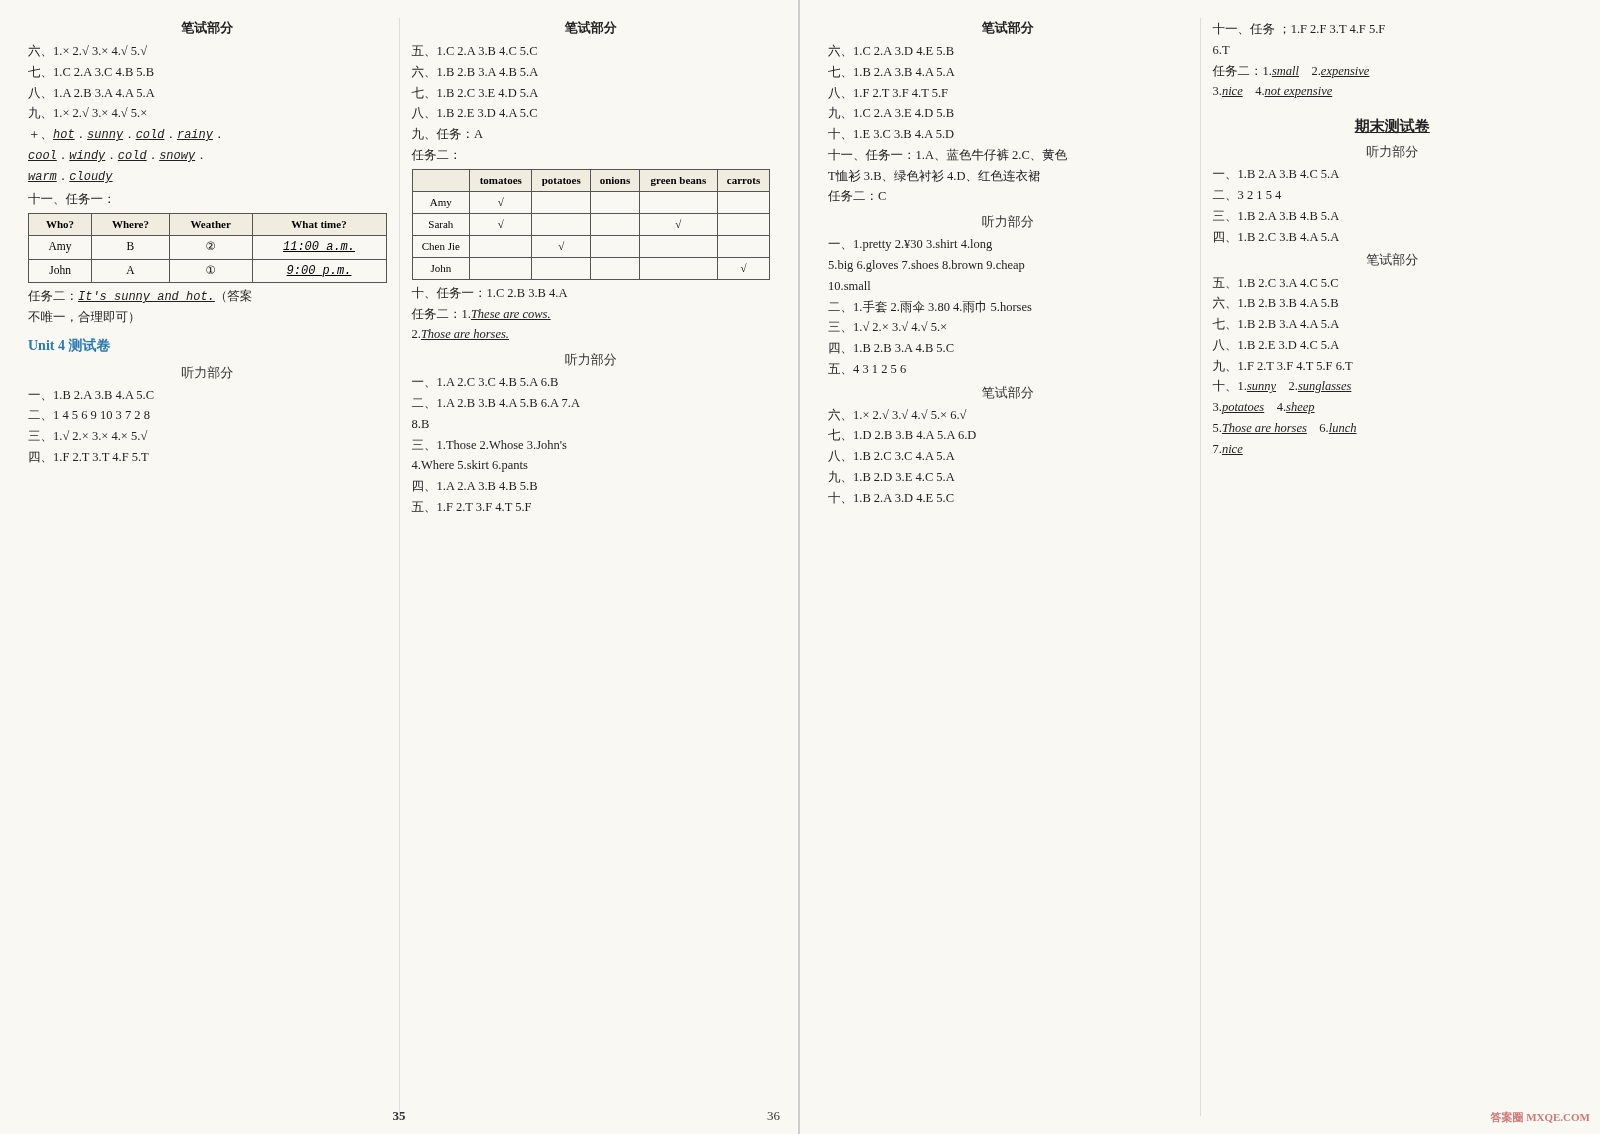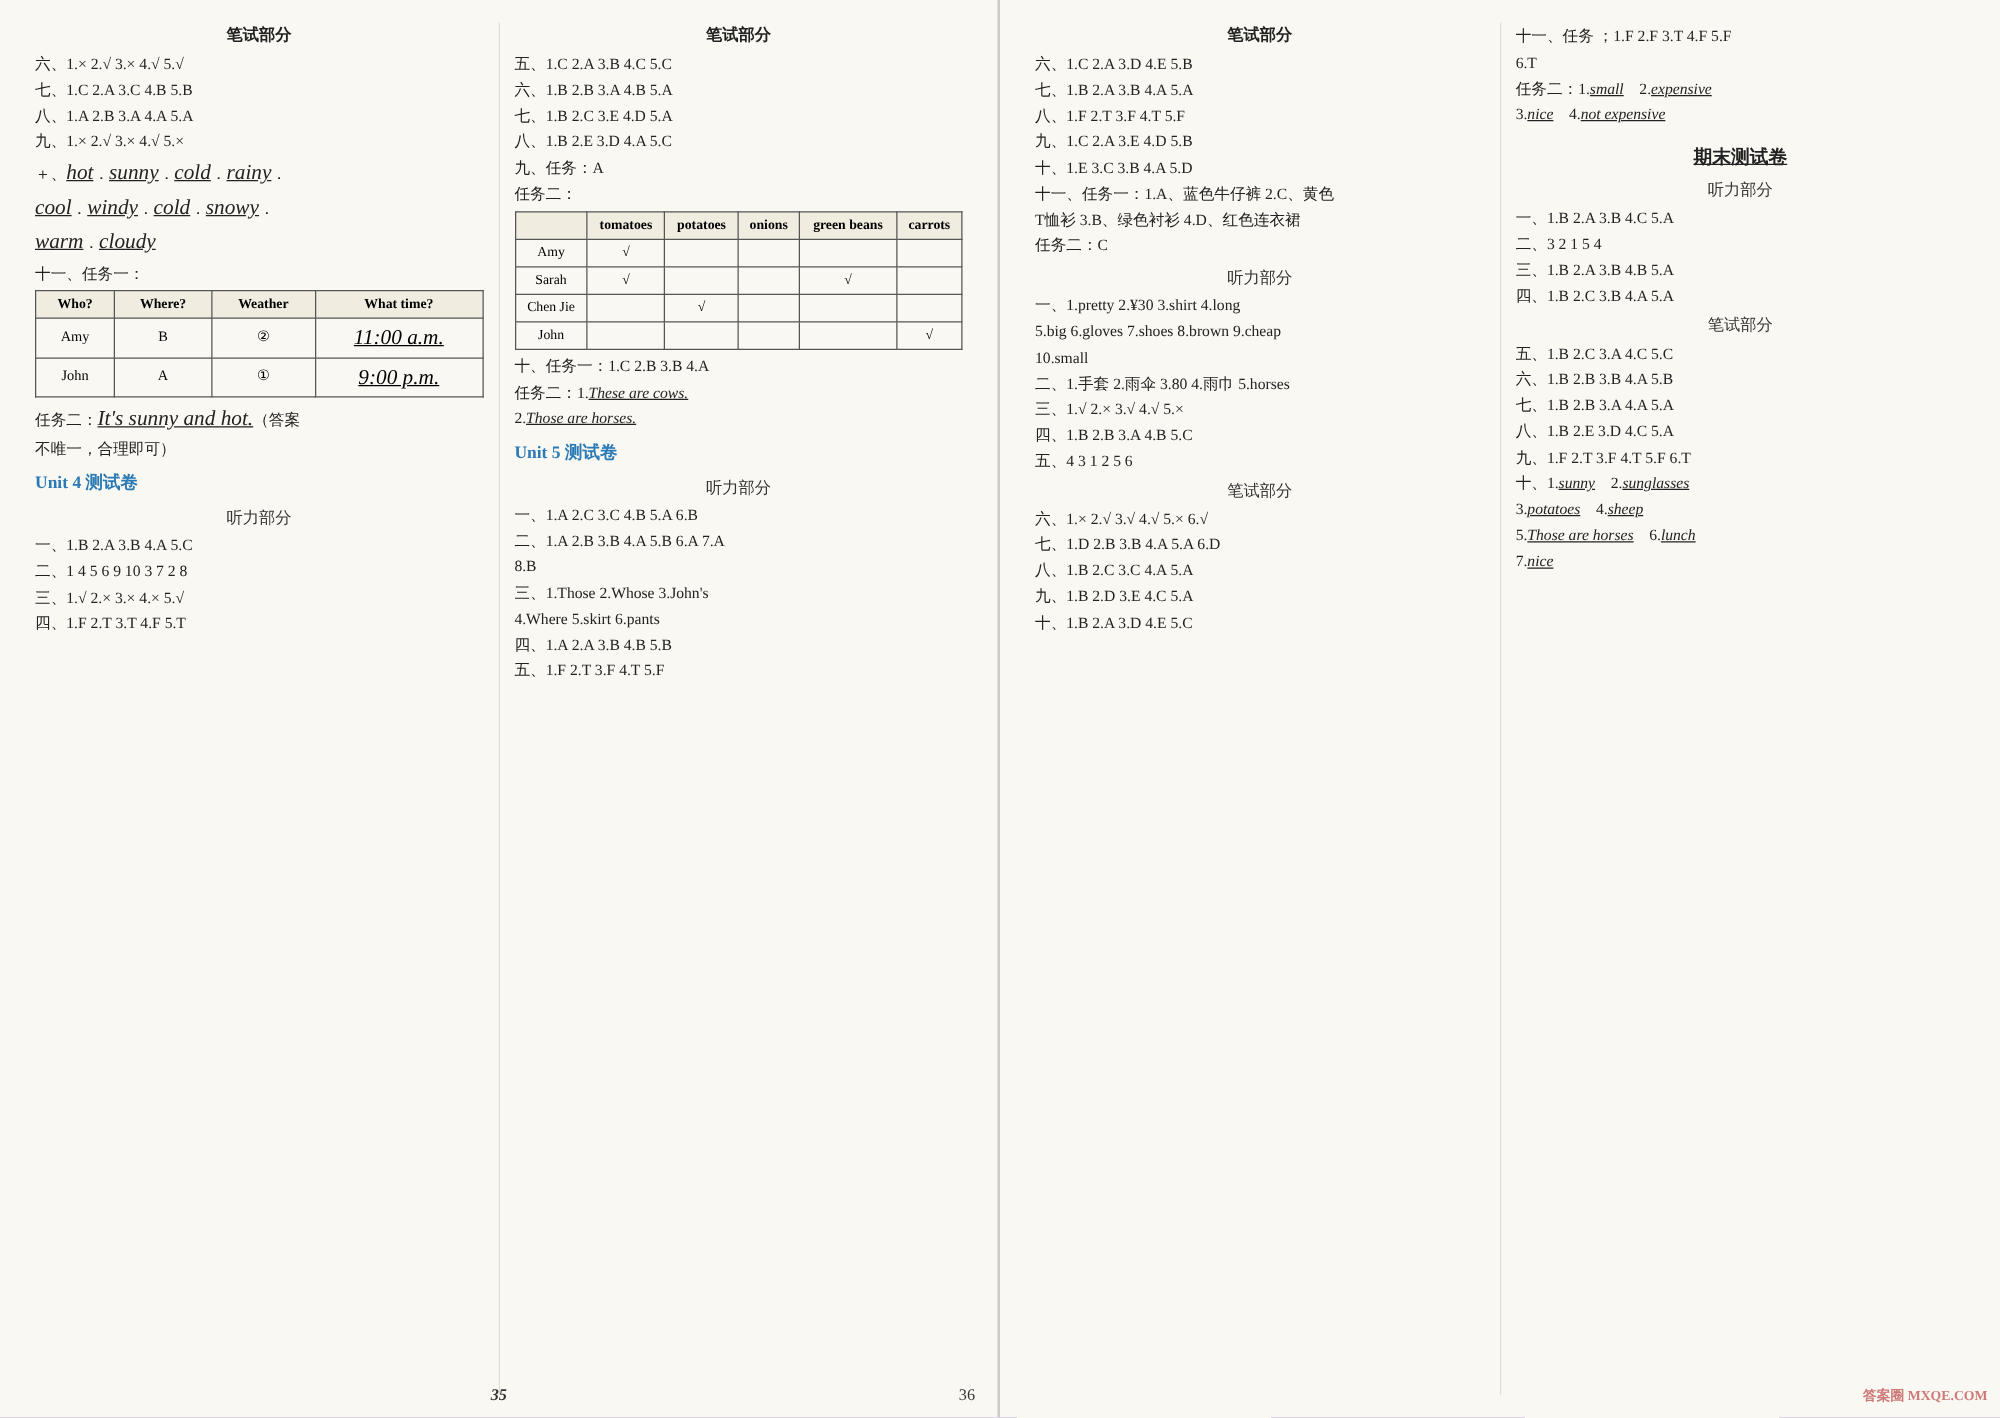--- a/index.html
+++ b/index.html
@@ -64,24 +64,24 @@
       margin: 6px 0 3px 0;
       color: #333;
     }
     .content-line {
       margin: 2px 0;
       font-size: 12.5px;
       color: #222;
       line-height: 1.5;
     }
     .handwritten {
-      font-family: Liberation Serif, serif;
+      font-family: Liberation Mono, monospace;
       font-style: italic;
       text-decoration: underline;
-      font-size: 17px;
+      font-size: 12px;
     }
     table.answer-table {
       border-collapse: collapse;
       margin: 4px 0;
       font-size: 11.5px;
       width: 100%;
     }
     table.answer-table th, table.answer-table td {
       border: 1px solid #555;
       padding: 2px 5px;
@@ -92,21 +92,21 @@
       font-weight: bold;
       font-size: 11px;
     }
     .page-number {
       position: absolute;
       bottom: 10px;
       font-size: 13px;
       color: #333;
       font-weight: bold;
     }
-    .page-number-left { left: 50%; transform: translateX(-50%); font-style: italic; }
+    .page-number-left { left: 50%; transform: translateX(-50%); }
     .watermark {
       position: absolute;
       bottom: 8px;
       right: 10px;
       font-size: 11px;
       color: #b44;
       font-weight: bold;
       opacity: 0.7;
     }
     .underline-answer {
@@ -246,21 +246,20 @@
       </table>
 
       <div class="content-line mt4">十、任务一：1.C 2.B 3.B 4.A</div>
       <div class="content-line mt2">
         任务二：1.<span class="underline-answer">These are cows.</span>
       </div>
       <div class="content-line mt2">
         2.<span class="underline-answer">Those are horses.</span>
       </div>
 
-      <div class="unit-title mt8">Unit 5 测试卷</div>
 
       <div class="part-title">听力部分</div>
       <div class="content-line">一、1.A 2.C 3.C 4.B 5.A 6.B</div>
       <div class="content-line">二、1.A 2.B 3.B 4.A 5.B 6.A 7.A</div>
       <div class="content-line">8.B</div>
       <div class="content-line">三、1.Those  2.Whose  3.John's</div>
       <div class="content-line">4.Where  5.skirt  6.pants</div>
       <div class="content-line">四、1.A 2.A 3.B 4.B 5.B</div>
       <div class="content-line">五、1.F 2.T 3.F 4.T 5.F</div>
     </div>

